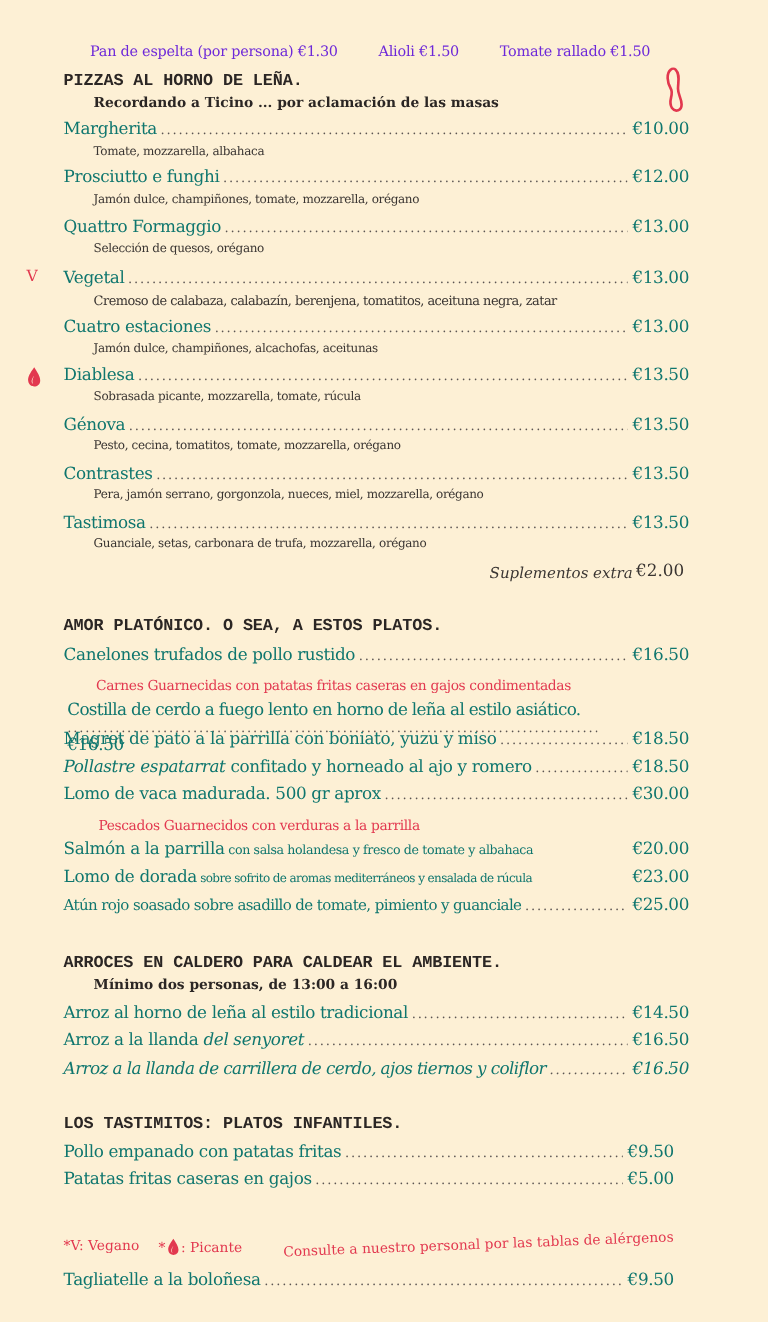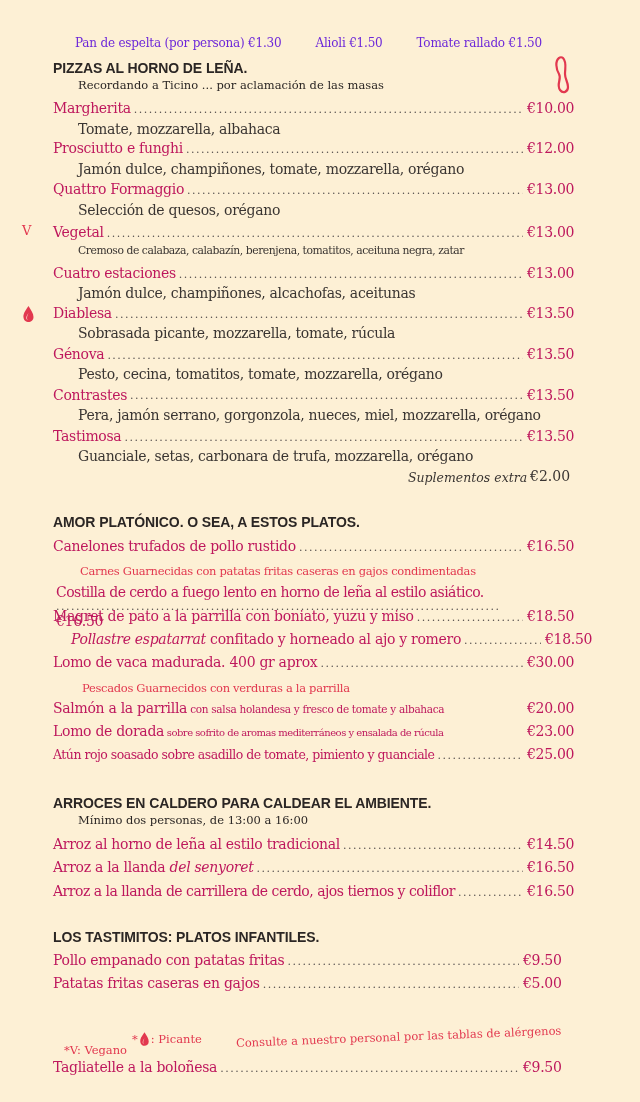--- a/index.html
+++ b/index.html
@@ -11,47 +11,47 @@
     position: relative;
     overflow: hidden;
   }
   .abs { position: absolute; }
   .extras {
     top: 36px; left: 75px; font-size: 12px; color: #6d28d9;
     display: flex; gap: 34px; letter-spacing: -0.2px;
   }
   .sec-title {
     position: absolute; left: 53px;
-    font-family: Liberation Sans, sans-serif; font-weight: bold;
+    font-family: Liberation Mono, monospace; font-weight: bold;
     font-size: 14px; color: #2b2624; letter-spacing: -0.1px;
   }
   .sec-sub {
     position: absolute; left: 78px;
-    font-weight: normal; font-size: 11.5px; color: #2b2624;
+    font-weight: bold; font-size: 11.5px; color: #2b2624;
   }
   .row {
     position: absolute; left: 53px; width: 524px;
     display: flex; align-items: baseline;
-    font-size: 14px; color: #be185d;
+    font-size: 14px; color: #0f766e;
     white-space: nowrap;
   }
   .row .name { flex: 0 0 auto; letter-spacing: -0.3px; }
   .row .name i { font-style: italic; }
   .row .small { font-size: 10.5px; letter-spacing: -0.3px; }
   .row .dots {
     flex: 1 1 auto; overflow: hidden; margin: 0 4px 0 3px;
     color: #5b5552; letter-spacing: 2px; font-size: 11px;
   }
   .row .dots::before {
     content: ". . . . . . . . . . . . . . . . . . . . . . . . . . . . . . . . . . . . . . . . . . . . . . . . . . . . . . . . . . . . . . . . . . . . . . . . . . . . . . . . . . . . . . . . .";
     letter-spacing: -1px;
   }
   .row .price { flex: 0 0 auto; width: 50px; text-align: left; letter-spacing: -0.3px; }
   .desc {
-    position: absolute; left: 78px; font-size: 14px; color: #3a3532;
+    position: absolute; left: 78px; font-size: 10px; color: #3a3532;
     letter-spacing: -0.3px; white-space: nowrap;
   }
   .note {
     position: absolute; font-size: 11.5px; color: #e2384f; white-space: nowrap; letter-spacing: -0.3px;
   }
   .marker { position: absolute; left: 22px; font-size: 13px; color: #e2384f; }
   .supl {
     position: absolute; left: 408px; font-size: 12.5px; font-style: italic; color: #3a3532;
   }
   .supl-price { position: absolute; left: 530px; font-size: 14px; color: #3a3532; }
@@ -153,27 +153,27 @@
 <div class="row" style="top:584px;flex-direction:column;">
   <span class="name" style="letter-spacing:-0.55px;">Costilla de cerdo a fuego lento en horno de leña al estilo asiático.</span>
     <span class="dots"></span>
     <span class="price">€16.50</span>
 </div>
 <div class="row" style="top:608px;">
   <span class="name">Magret de pato a la parrilla con boniato, yuzu y miso</span>
     <span class="dots"></span>
     <span class="price">€18.50</span>
 </div>
-<div class="row" style="top:631px;margin-left:18px;">
+<div class="row" style="top:631px;">
   <span class="name"><i>Pollastre espatarrat</i><span> confitado y horneado al ajo y romero</span></span>
     <span class="dots"></span>
     <span class="price">€18.50</span>
 </div>
 <div class="row" style="top:654px;">
-  <span class="name">Lomo de vaca madurada. 400 gr aprox</span>
+  <span class="name">Lomo de vaca madurada. 500 gr aprox</span>
     <span class="dots"></span>
     <span class="price">€30.00</span>
 </div>
 <div class="note" style="top:681px;left:82px;">Pescados Guarnecidos con verduras a la parrilla</div>
 
 <div class="row" style="top:700px;">
   <span class="name"><span>Salmón a la parrilla</span><span class="small"> con salsa holandesa y fresco de tomate y albahaca</span></span>
     <span class="dots" style="visibility:hidden"></span>
     <span class="price">€20.00</span>
 </div>
@@ -193,21 +193,21 @@
 <div class="row" style="top:836px;">
   <span class="name">Arroz al horno de leña al estilo tradicional</span>
     <span class="dots"></span>
     <span class="price">€14.50</span>
 </div>
 <div class="row" style="top:859px;">
   <span class="name"><span>Arroz a la llanda </span><i>del senyoret</i></span>
     <span class="dots"></span>
     <span class="price">€16.50</span>
 </div>
-<div class="row" style="top:883px;">
+<div class="row" style="top:883px;font-style:italic;">
   <span class="name" style="letter-spacing:-0.5px;">Arroz a la llanda de carrillera de cerdo, ajos tiernos y coliflor</span>
     <span class="dots"></span>
     <span class="price">€16.50</span>
 </div>
 
 <div class="sec-title" style="top:929px;">LOS TASTIMITOS: PLATOS INFANTILES.</div>
 <div class="row" style="top:952px;width:520px;">
   <span class="name">Pollo empanado con patatas fritas</span>
     <span class="dots"></span>
     <span class="price">€9.50</span>
@@ -216,21 +216,21 @@
   <span class="name">Patatas fritas caseras en gajos</span>
     <span class="dots"></span>
     <span class="price">€5.00</span>
 </div>
 <div class="row" style="top:1040px;width:520px;margin-top:19px;">
   <span class="name">Tagliatelle a la boloñesa</span>
     <span class="dots"></span>
     <span class="price">€9.50</span>
 </div>
 
-<div class="footer" style="top:1031px;left:64px;margin-top:12px;">*V: Vegano</div>
+<div class="footer" style="top:1031px;left:53px;">*V: Vegano</div>
 <div class="footer" style="top:1031px;left:132px;display:flex;align-items:center;">
   <span>*</span>
   <svg width="11" height="16" viewBox="0 0 13 18" style="margin:0 1px;">
     <path d="M6.5 1 C3 6 1 9 1.5 12.5 C2 16 4.5 17 6.5 17 C9 17 11.5 15.5 11.5 12 C11.5 8.5 9 5 6.5 1 Z M6.5 8 C5 11 4.5 13 5.5 15 C4 14 3.8 11.5 6.5 8 Z" fill="#e2384f"></path>
   </svg>
   <span>: Picante</span>
 </div>
 <div class="footer" style="top:1036px;left:236px;transform:rotate(-2.2deg);transform-origin:left center;">Consulte a nuestro personal por las tablas de alérgenos</div>
 
 </body></html>

